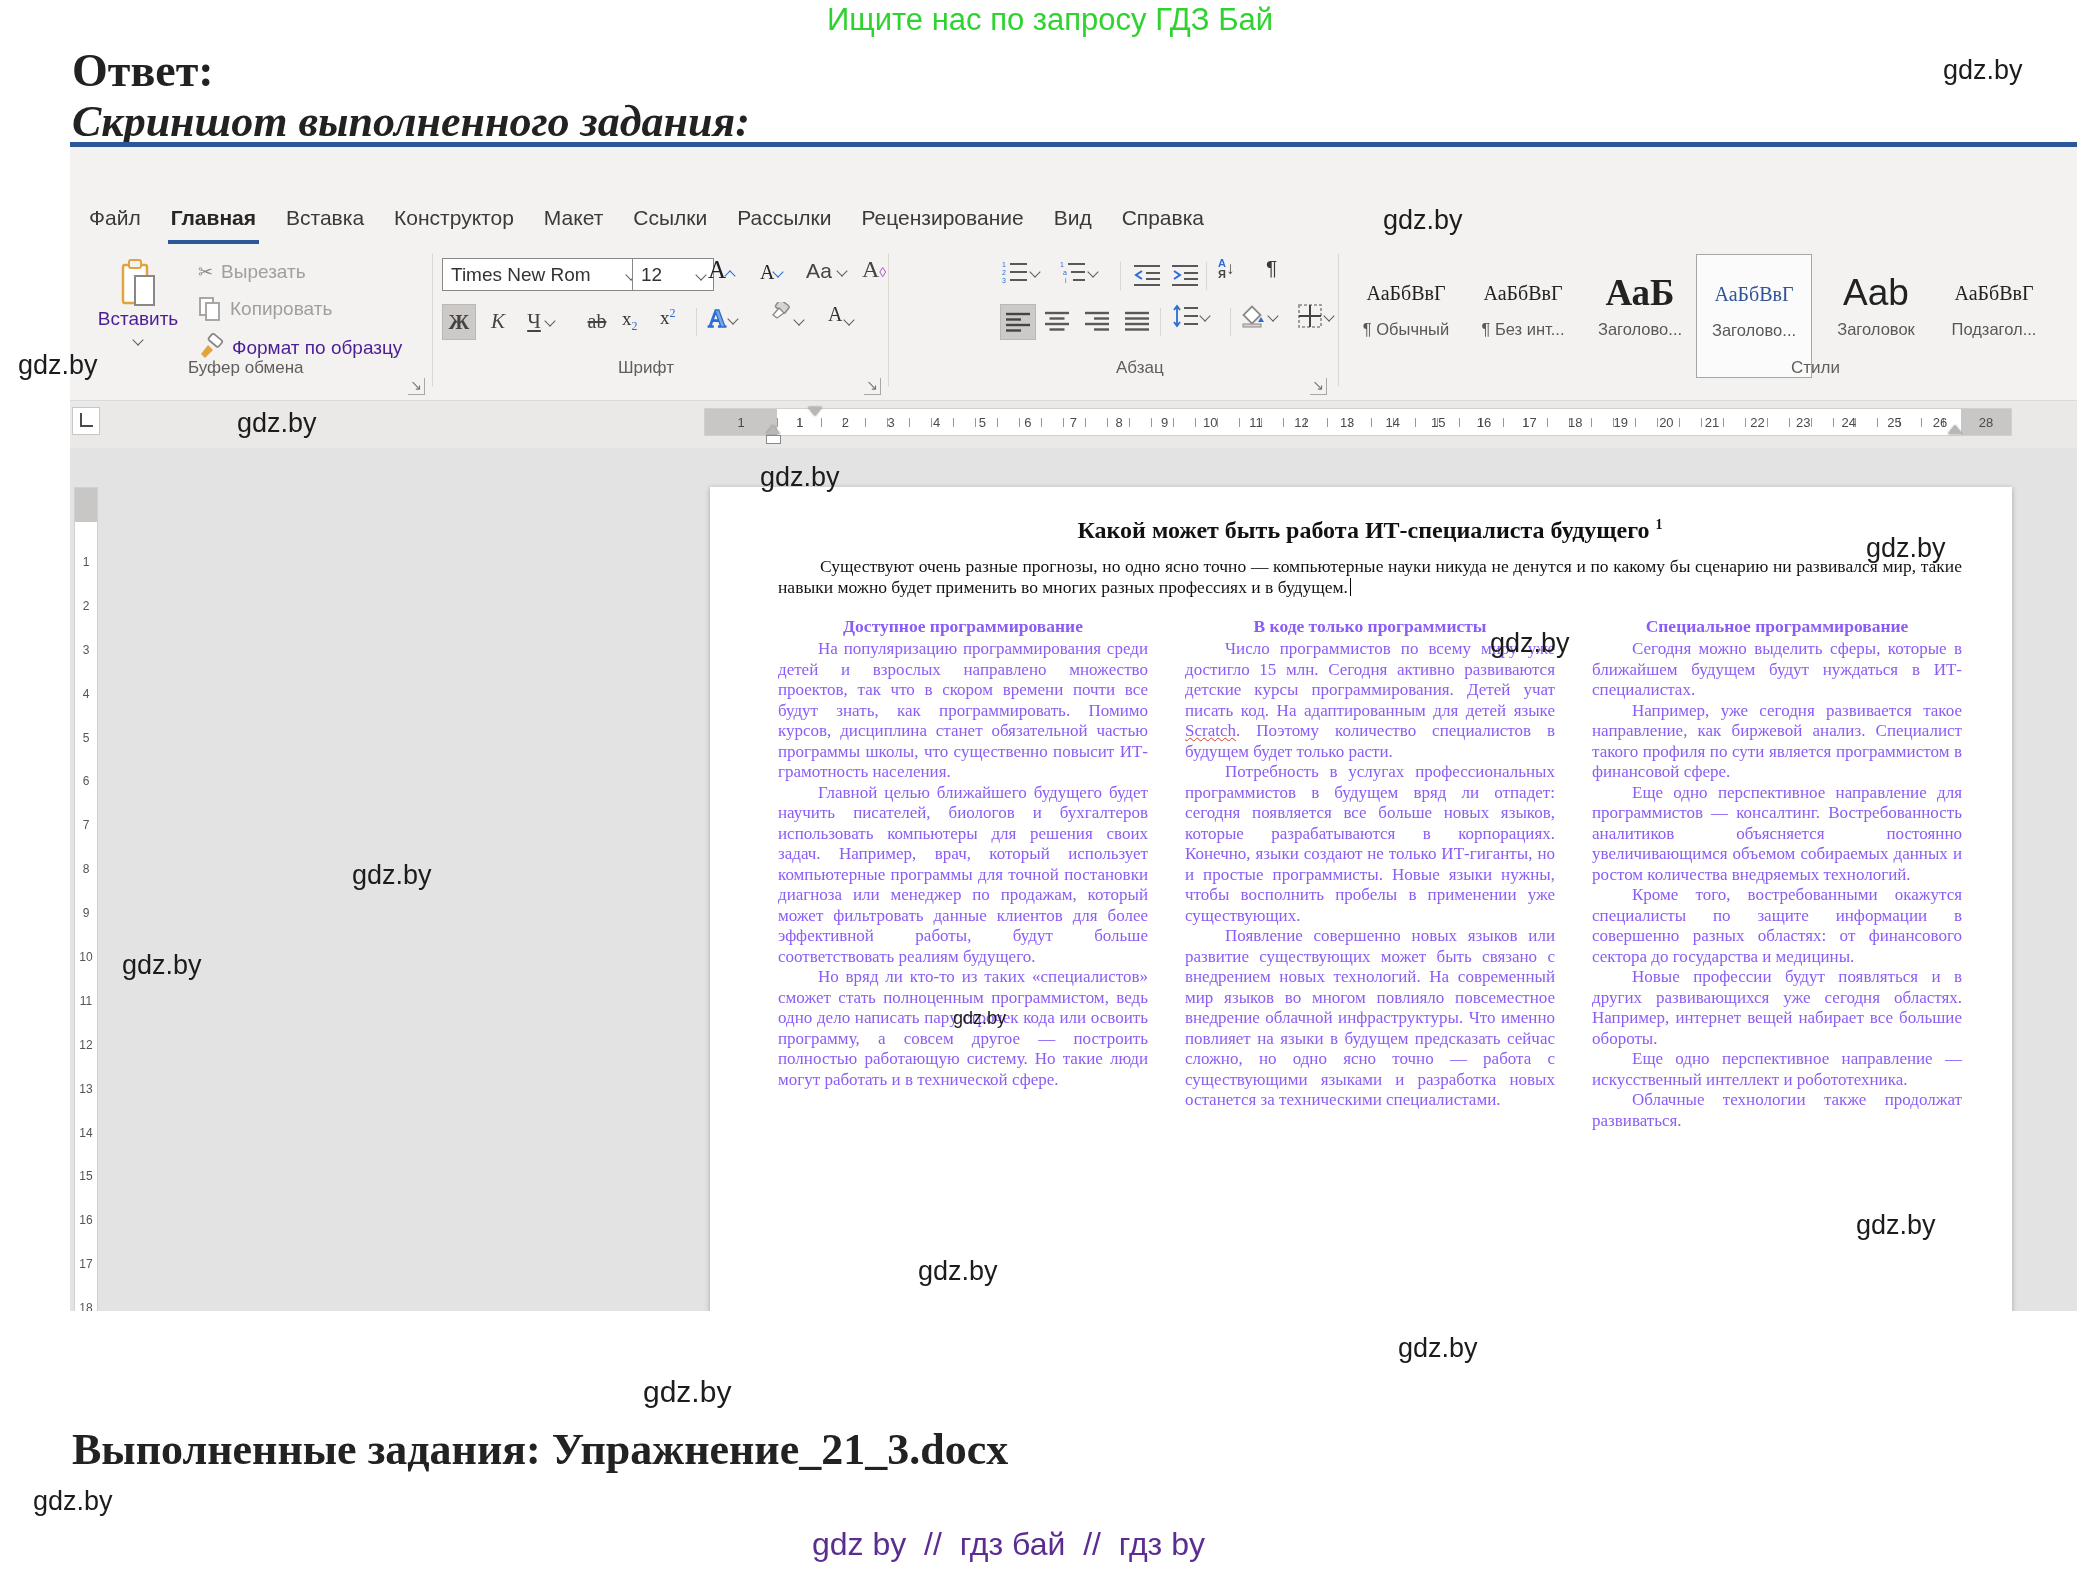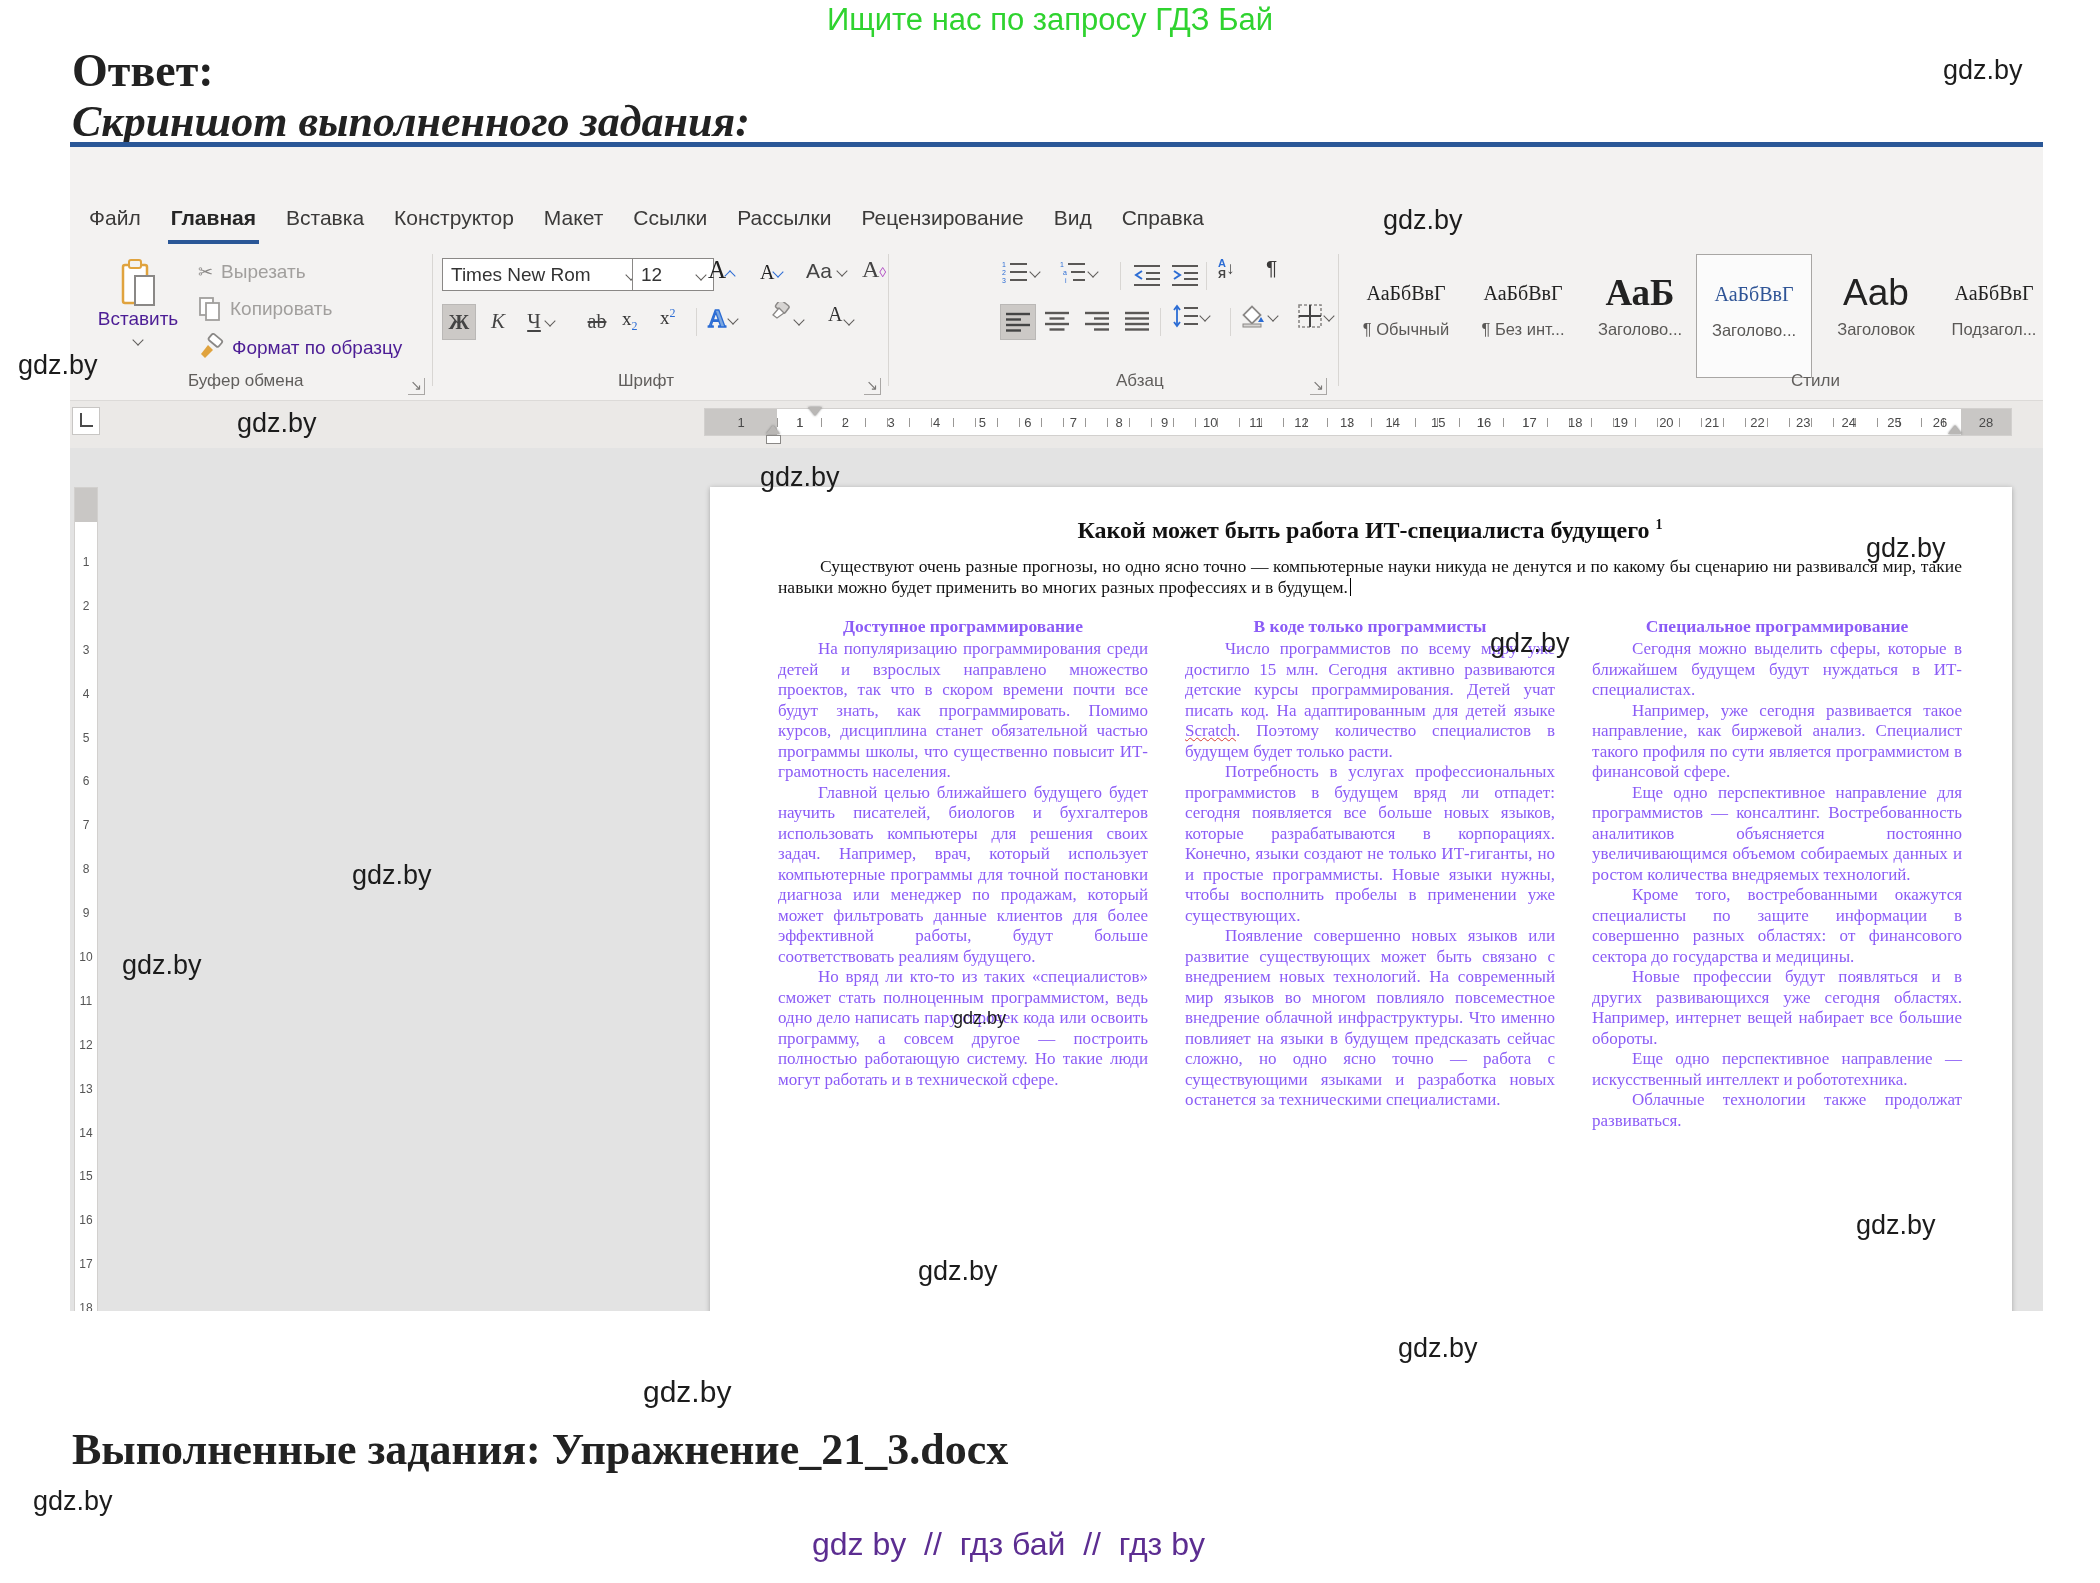--- a/index.html
+++ b/index.html
@@ -9,29 +9,29 @@
 
   
   .banner{top:2px;left:50%;transform:translateX(-50%);font-size:31px;color:#2fd32f;white-space:nowrap;}
   .h-answer{left:72px;top:44px;font-size:46px;font-weight:bold;font-family:"Liberation Serif",serif;}
   .h-shot{left:72px;top:96px;font-size:44px;font-weight:bold;font-style:italic;font-family:"Liberation Serif",serif;}
   .h-done{left:72px;top:1424px;font-size:44px;font-weight:bold;font-family:"Liberation Serif",serif;}
   .purple-footer{left:812px;top:1526px;font-size:32px;color:#5c2d91;white-space:pre;}
   .wm{font-size:27px;color:#1c1c1c;white-space:nowrap;z-index:50;}
 
   
-  #win{left:70px;top:142px;width:1973px;height:1169px;background:#f3f2f1;overflow:hidden;}
+  #win{left:70px;top:142px;width:1973px;height:1169px;background:#f3f2f1;overflow:hidden;padding-left:34px;}
   .win-top{left:0;top:0;width:100%;height:5px;background:#2a5797;}
 
   .tabs{left:16px;top:56px;display:flex;gap:24px;font-size:21px;color:#3b3a39;}
   .tab{padding:8px 3px 10px;}
   .tab.active{font-weight:bold;color:#262626;border-bottom:4px solid #2a5797;}
 
   .gdiv{top:112px;height:132px;width:1px;background:#d8d6d3;}
-  .glabel{top:229px;font-size:17px;color:#605e5c;white-space:nowrap;text-align:center;}
+  .glabel{top:216px;font-size:17px;color:#605e5c;white-space:nowrap;text-align:center;}
   .launcher{top:236px;font-size:14px;color:#7a7876;width:16px;height:16px;border-right:1px solid #a9a7a5;border-bottom:1px solid #a9a7a5;line-height:14px;text-align:center;}
 
   .btn-label{font-size:19px;color:#4c1d95;white-space:nowrap;}
   .gray-label{color:#a19f9d;}
   .chev{display:inline-block;width:7px;height:7px;border-right:1.8px solid #5f5d5b;border-bottom:1.8px solid #5f5d5b;transform:rotate(45deg);vertical-align:3px;}
   .chev.up{transform:rotate(-135deg);vertical-align:-2px;}
   .chev.blue{border-color:#2b6cd4;}
 
   .inputbox{height:31px;background:#fff;border:1px solid #8a8886;display:flex;align-items:center;padding:0 8px;font-size:19px;color:#333;justify-content:space-between;}
 

